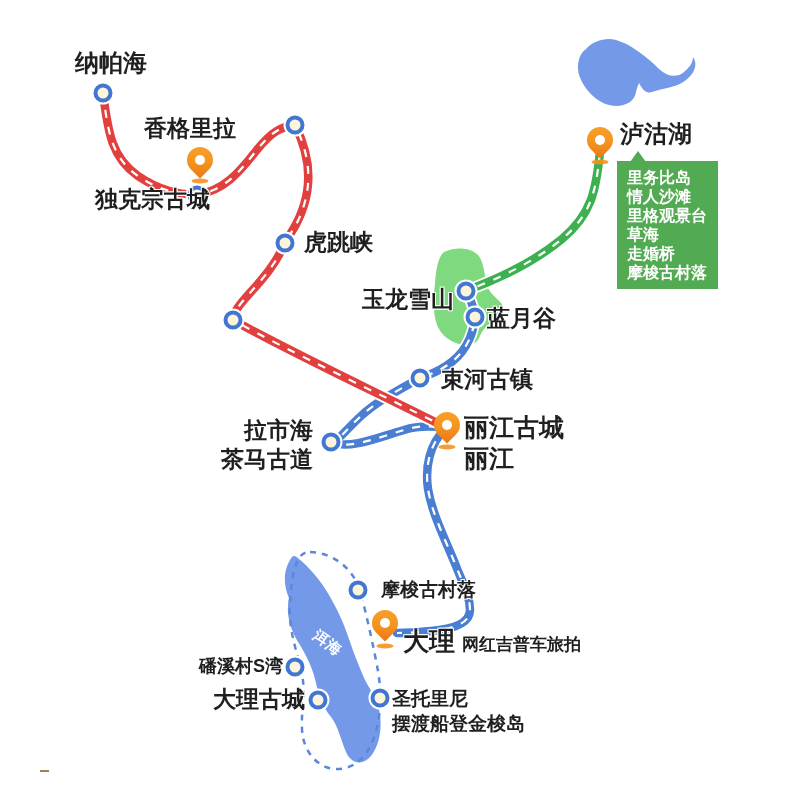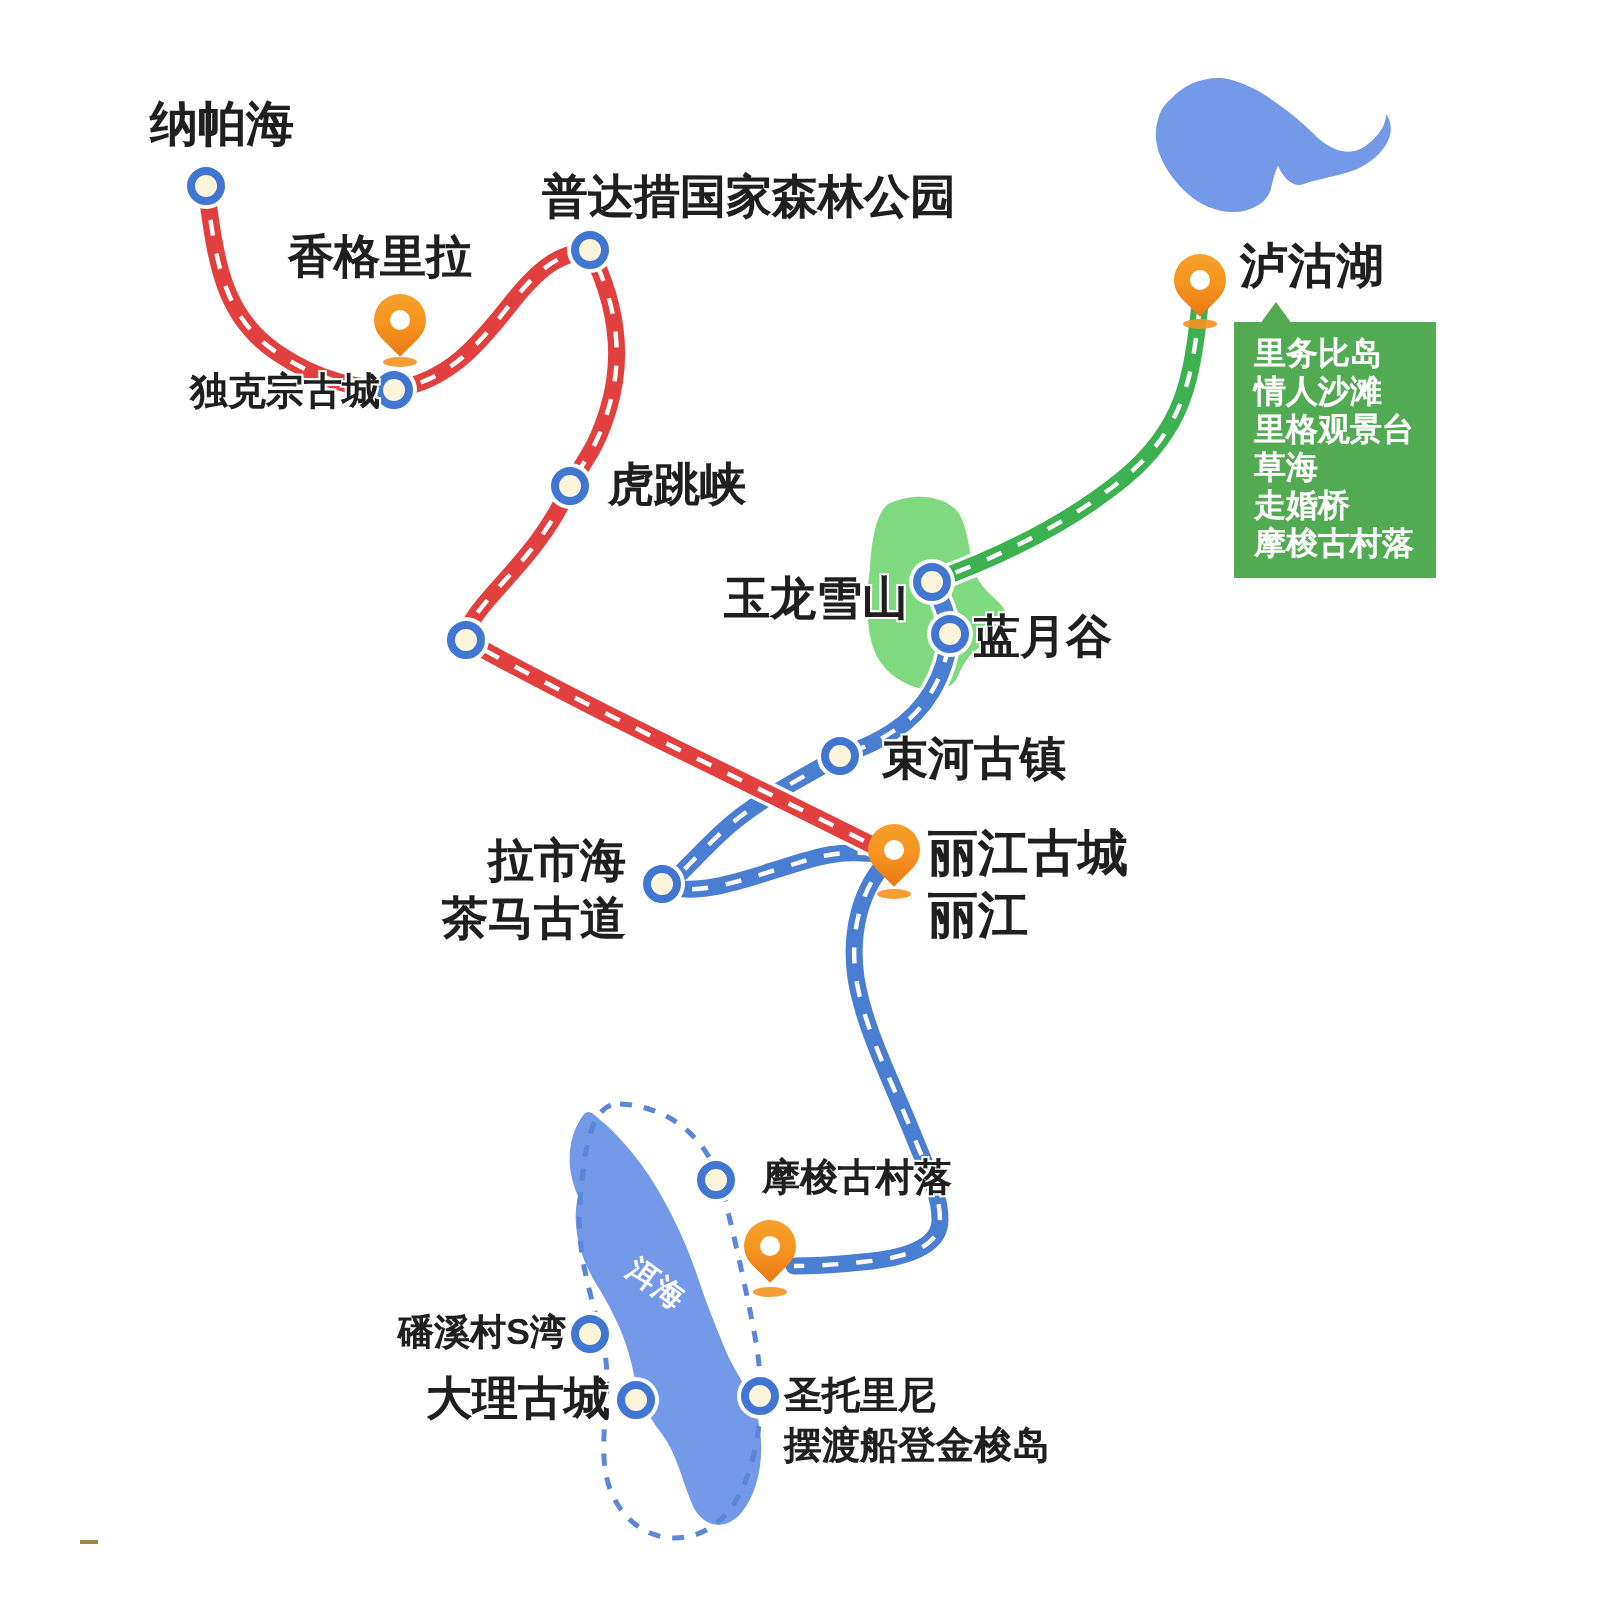--- a/index.html
+++ b/index.html
@@ -10,21 +10,21 @@
   }
   #map-svg{position:absolute;left:0;top:0;}
   
   .lbl{
     position:absolute;font-weight:700;color:var(--label-color);white-space:nowrap;
     text-shadow:-1px -1px 0 #fff,1px -1px 0 #fff,-1px 1px 0 #fff,1px 1px 0 #fff;
     line-height:1.15;
   }
   .lbl-napahai{left:75px;top:49px;font-size:24px;}
   .lbl-xianggelila{left:144px;top:115px;font-size:23px;}
-  .lbl-dukezong{left:95px;top:186px;font-size:19px;}
+  .lbl-dukezong{left:95px;top:186px;font-size:23px;}
   .lbl-pudacuo{left:271px;top:85px;font-size:23px;}
   .lbl-hutiaoxia{left:304px;top:229px;font-size:23px;}
   .lbl-changjiang{left:126px;top:332px;font-size:22px;}
   .lbl-yulong{left:362px;top:286px;font-size:23px;}
   .lbl-lanyuegu{left:487px;top:305px;font-size:23px;}
   .lbl-shuhe{left:441px;top:366px;font-size:23px;}
   .lbl-lashihai{left:180px;top:416px;width:133px;text-align:right;font-size:23px;line-height:29px;}
   .lbl-lijiang{left:464px;top:412px;font-size:25px;line-height:31px;}
   .lbl-lugu{left:620px;top:120px;font-size:24px;}
   .lbl-shuanglang{left:381px;top:579px;font-size:19px;}
@@ -125,35 +125,37 @@
   <div class="pin-shadow" style="left:600px;top:162px"></div>
   <div class="pin" style="left:587px;top:127px"></div>
   <div class="pin-shadow" style="left:447px;top:447px"></div>
   <div class="pin" style="left:434px;top:412px"></div>
   <div class="pin-shadow" style="left:385px;top:646px"></div>
   <div class="pin" style="left:372px;top:610px"></div>
 
   <div class="lbl lbl-napahai">纳帕海</div>
   <div class="lbl lbl-xianggelila">香格里拉</div>
   <div class="lbl lbl-dukezong">独克宗古城</div>
-  <div class="lbl lbl-pudacuo">普达措国家森林公园</div>
   <div class="lbl lbl-hutiaoxia">虎跳峡</div>
   <div class="lbl lbl-yulong">玉龙雪山</div>
   <div class="lbl lbl-lanyuegu">蓝月谷</div>
   <div class="lbl lbl-shuhe">束河古镇</div>
   <div class="lbl lbl-lashihai">
     <div>拉市海</div>
     <div>茶马古道</div>
   </div>
   <div class="lbl lbl-lijiang">
     <div>丽江古城</div>
     <div>丽江</div>
   </div>
   <div class="lbl lbl-lugu">泸沽湖</div>
   <div class="lbl lbl-shuanglang">摩梭古村落</div>
+  <div class="lbl lbl-dali">
+    <span>大理</span><span class="sub">网红吉普车旅拍</span>
+  </div>
   <div class="lbl lbl-panxi">磻溪村S湾</div>
   <div class="lbl lbl-daligucheng">大理古城</div>
   <div class="lbl lbl-santorini">
     <div>圣托里尼</div>
     <div>摆渡船登金梭岛</div>
   </div>
   <div class="lbl lbl-erhai">洱海</div>
 
   <div class="panel-arrow"></div>
   <div class="panel">

